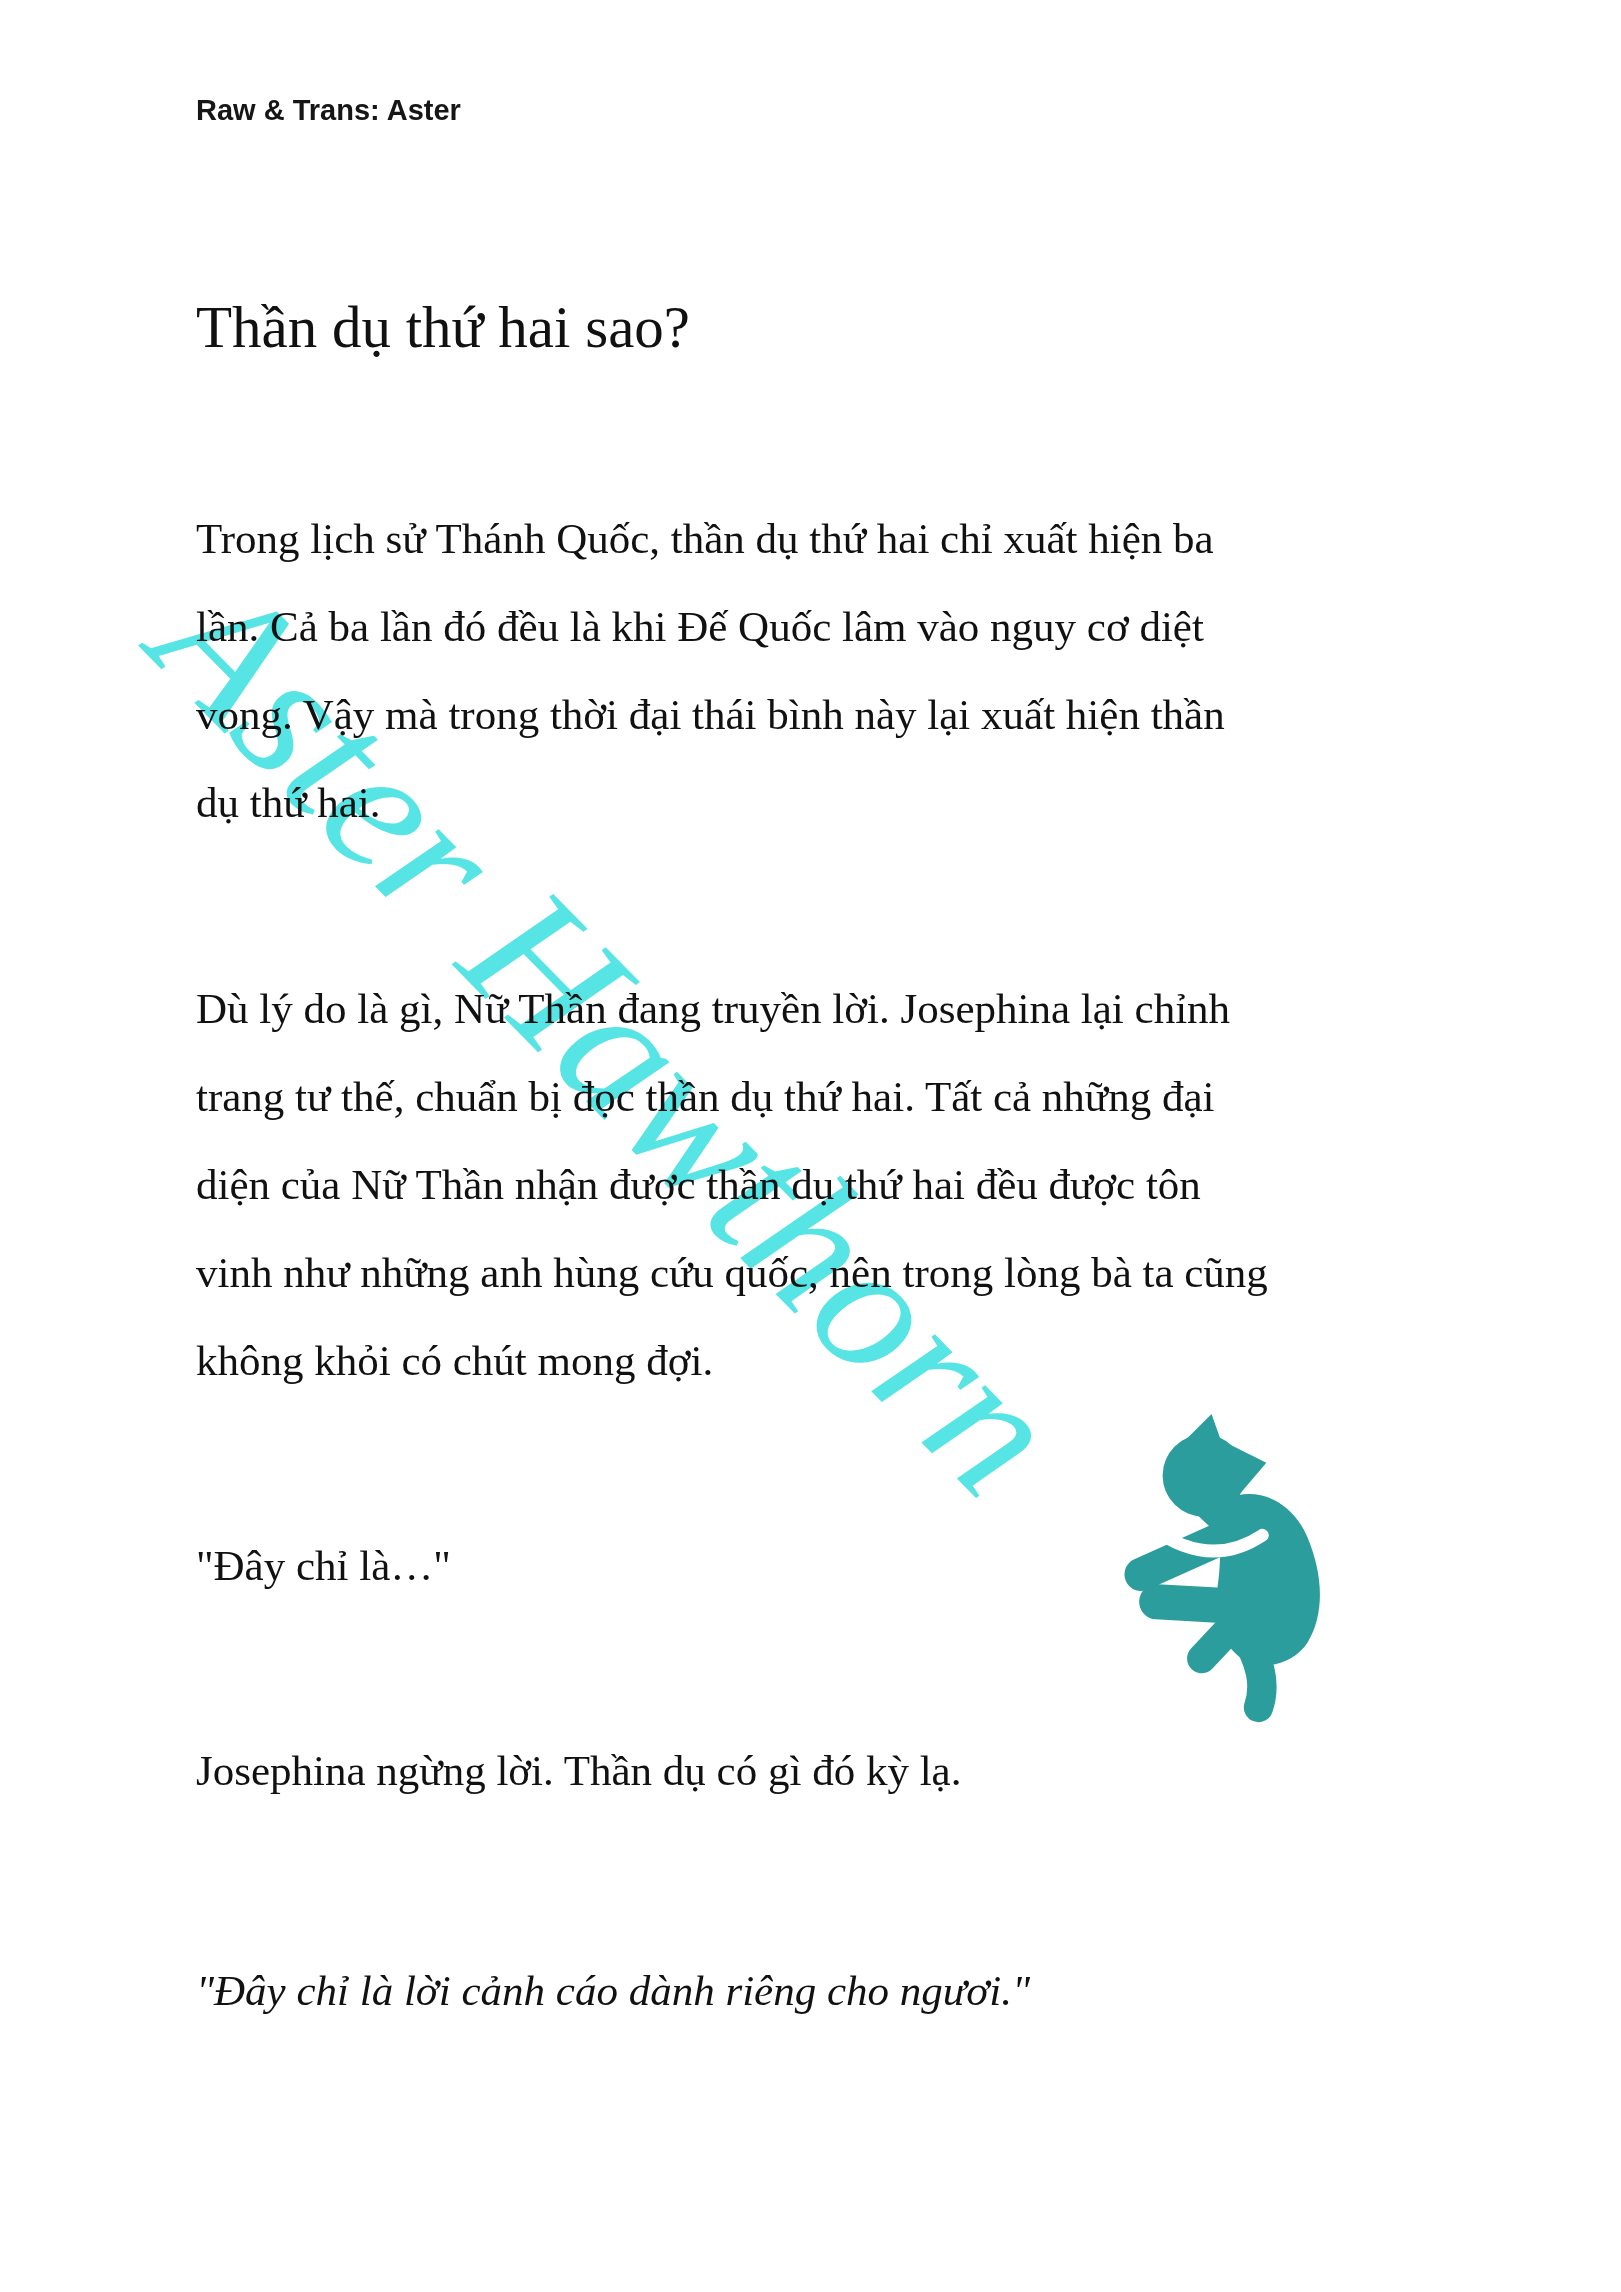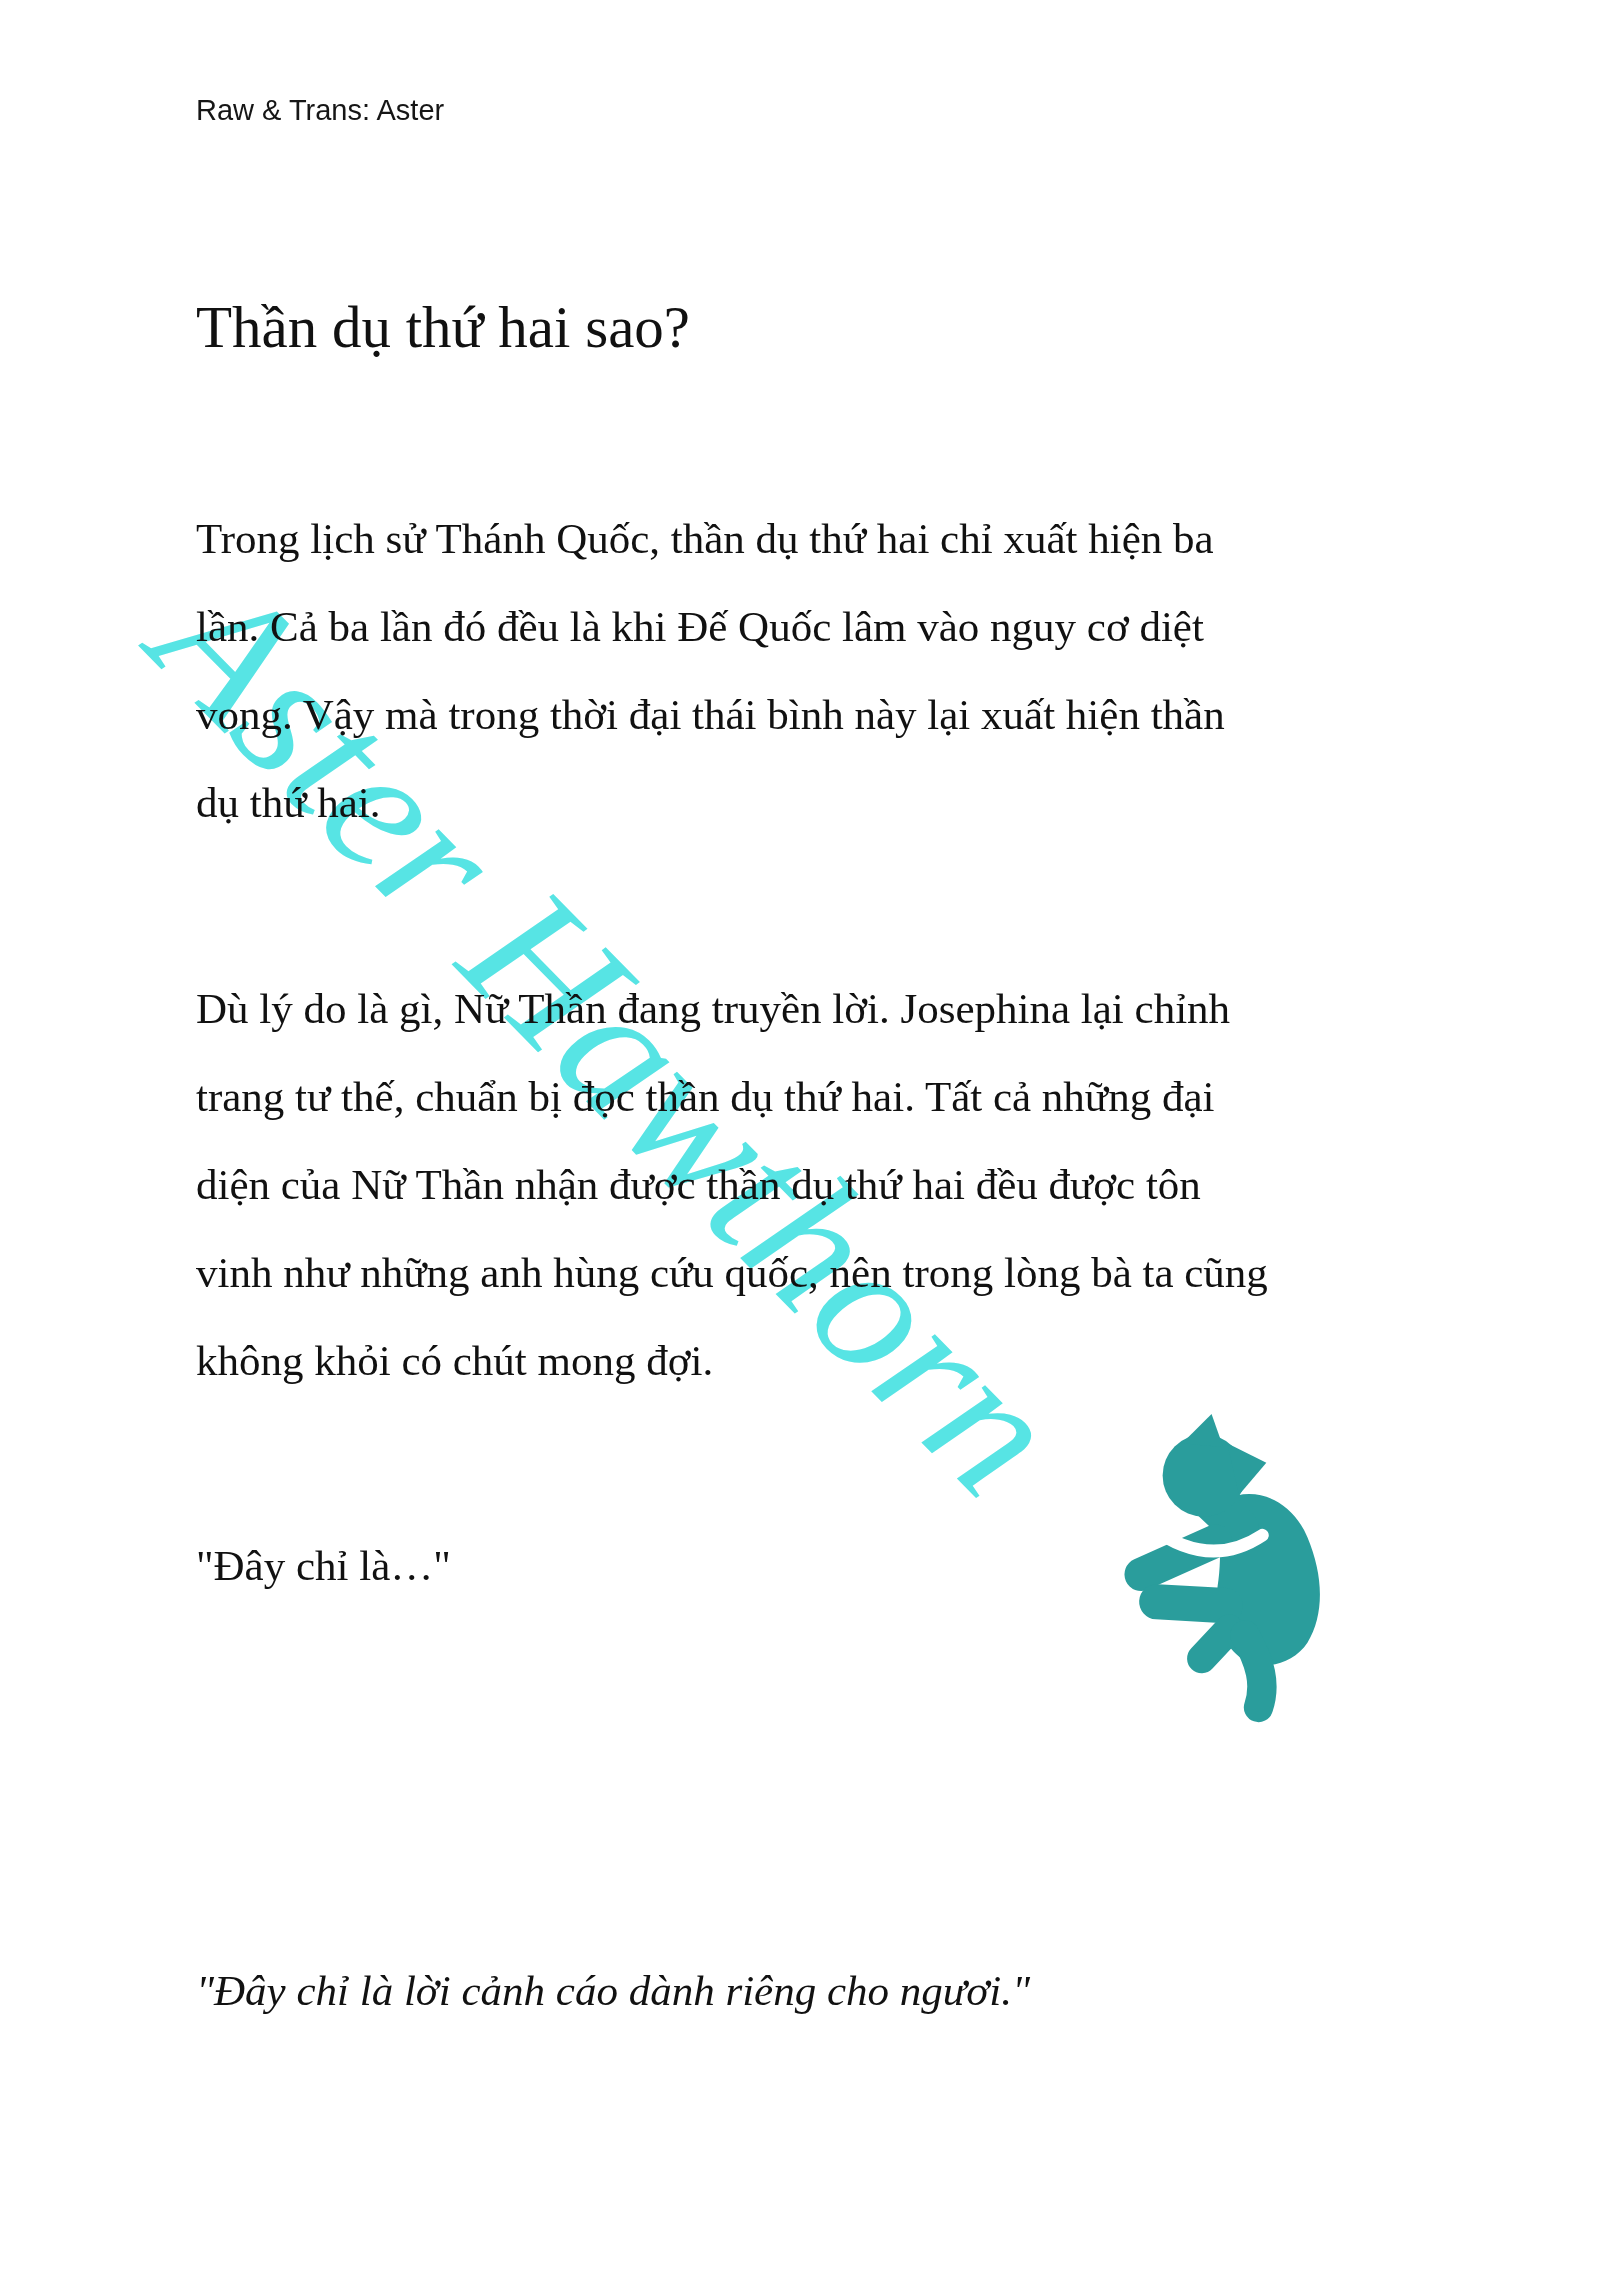--- a/index.html
+++ b/index.html
@@ -42,20 +42,21 @@
     position: absolute;
     left: 196px;
     z-index: 2;
   }
   .credit {
     top: 93px;
     font-family: "Liberation Sans", sans-serif;
     font-size: 29px;
     line-height: 35px;
     color: #161616;
+    font-weight: bold;
   }
   .doc-title {
     top: 292px;
     font-size: 59px;
     line-height: 71px;
     text-align: center;
   }
   .body-text {
     font-size: 43px;
     line-height: 88px;
@@ -110,17 +111,18 @@
 vinh như những anh hùng cứu quốc, nên trong lòng bà ta cũng
 không khỏi có chút mong đợi.</div>
 
   <div class="content-block body-text para-1">Trong lịch sử Thánh Quốc, thần dụ thứ hai chỉ xuất hiện ba
 lần. Cả ba lần đó đều là khi Đế Quốc lâm vào nguy cơ diệt
 vong. Vậy mà trong thời đại thái bình này lại xuất hiện thần
 dụ thứ hai.</div>
 
   <div class="content-block body-text quote-1">"Đây chỉ là…"</div>
 
+  <div class="content-block body-text para-3">Josephina ngừng lời. Thần dụ có gì đó kỳ lạ.</div>
 
   <div class="content-block body-text quote-2">"Đây chỉ là lời cảnh cáo dành riêng cho ngươi."</div>
 
 </div>
 
 
 </body></html>

